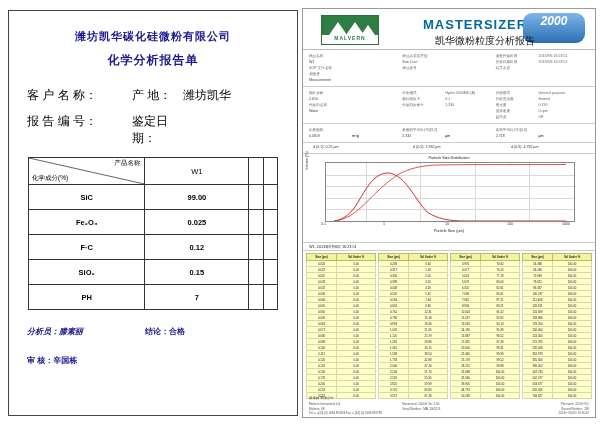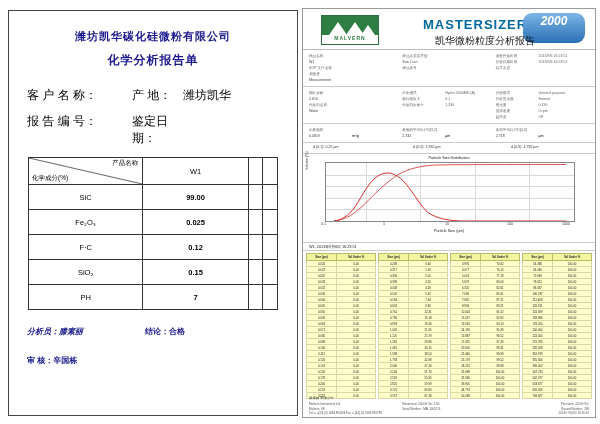--- a/index.html
+++ b/index.html
@@ -11,21 +11,21 @@
   #left .title1{text-align:center;font-size:11px;font-weight:bold;color:#1a1a8c;margin-top:18px;letter-spacing:1px;}
   #left .title2{text-align:center;font-size:12px;font-weight:bold;color:#1a1a8c;margin-top:8px;letter-spacing:1px;}
   #left .metaBlock{margin:18px 18px 0 18px;font-size:12px;}
   #left .metaRow{display:flex;margin-bottom:9px;}
   #left .metaRow .c1{width:105px;}
   #left .metaRow .c2{flex:1;}
   #left .metaRow .c3{width:96px;}
   table.chem{margin:10px auto 0 auto;border-collapse:collapse;width:250px;}
   table.chem td{border:1px solid #333;height:22px;font-size:7.5px;text-align:center;}
   table.chem td.hdr{position:relative;height:26px;padding:0;}
-  table.chem td.lbl{font-weight:normal;margin-top:12px;}
+  table.chem td.lbl{font-weight:bold;margin-top:12px;}
   table.chem td.val{font-weight:bold;}
   .diag{position:relative;width:100%;height:100%;}
   .diag .slash{position:absolute;left:0;top:0;width:100%;height:100%;}
   .diag .t1{position:absolute;right:4px;top:1px;font-size:6.5px;}
   .diag .t2{position:absolute;left:3px;bottom:1px;font-size:6.5px;}
   #left .sign{margin:16px 18px 0 18px;font-size:8px;display:flex;}
   #left .sign .s1{width:118px;font-weight:bold;color:#1a1a8c;font-style:italic;}
   #left .sign .s2{font-weight:bold;color:#1a1a8c;}
   #left .sign2{margin:18px 18px 0 18px;font-size:8px;font-weight:bold;color:#1a1a8c;}
 

